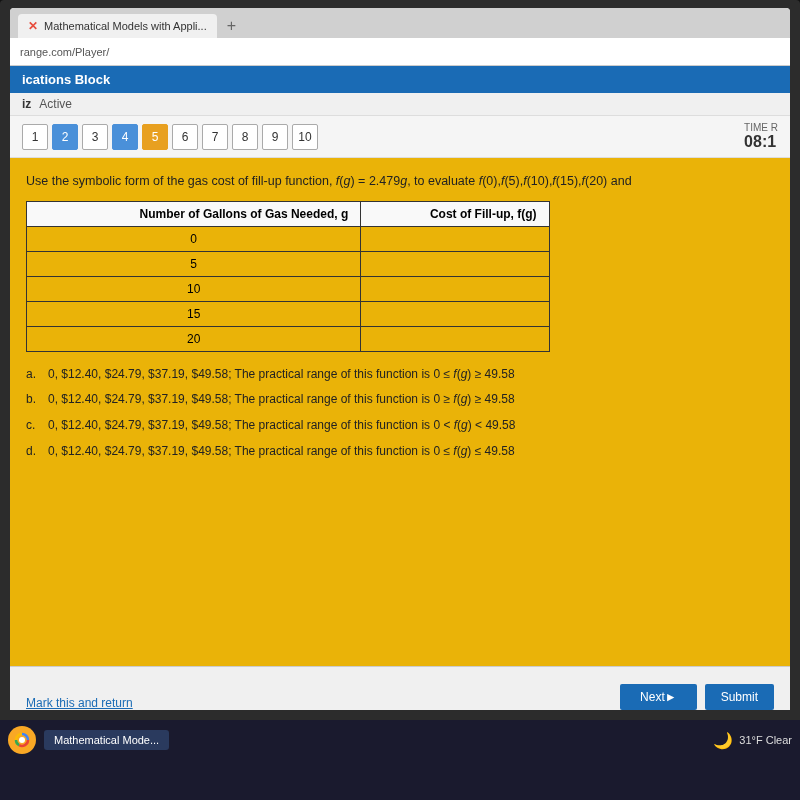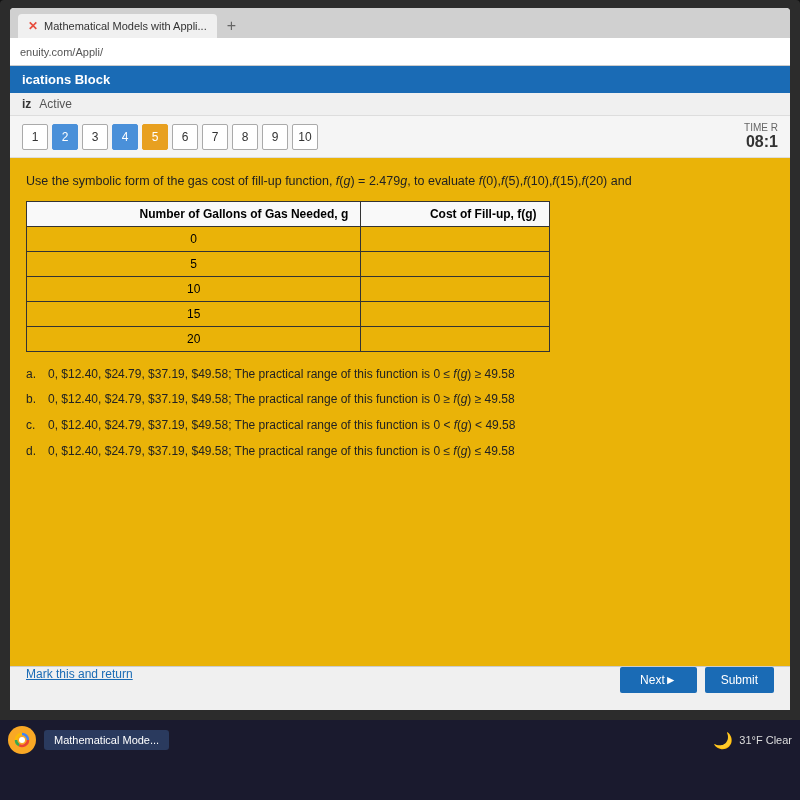--- a/index.html
+++ b/index.html
@@ -138,21 +138,20 @@
       border-color: #e8a020;
     }
 
     .q-btn.completed {
       background: #4a90d9;
       color: white;
       border-color: #4a90d9;
     }
 
     .timer-box {
-      text-align: right;
       font-size: 12px;
       color: #333;
       margin-left: 18px;
     }
 
     .timer-label { font-size: 10px; color: #666; }
     .timer-value { font-size: 16px; font-weight: bold; color: #333; }
 
     
     .content-area {
@@ -210,21 +209,21 @@
       font-weight: normal;
       min-width: 16px;
     }
 
     
     .footer-bar {
       background: #f0f0f0;
       border-top: 1px solid #ccc;
       height: 44px;
       display: flex;
-      align-items: flex-start;
+      align-items: flex-end;
       justify-content: space-between;
       padding: 0 16px;
     }
 
     .mark-return {
       color: #1a6bb5;
       font-size: 12px;
       text-decoration: underline;
       cursor: pointer;
     }
@@ -346,21 +345,21 @@
 
     <div class="tab-bar">
       <div class="tab-active">
         <span class="tab-close">✕</span>
         <span style="font-size:11px;color:#333;">Mathematical Models with Appli...</span>
       </div>
       <div class="tab-new">+</div>
     </div>
 
     <div class="address-bar">
-      <span>enuity.com/Appli/</span>
+      <span>range.com/Player/</span>
     </div>
 
     <div class="app-header">
       <span>ications Block</span>
     </div>
 
     <div class="quiz-bar">
       <span class="quiz-label">iz</span>
       <span class="status-label">Active</span>
     </div>

